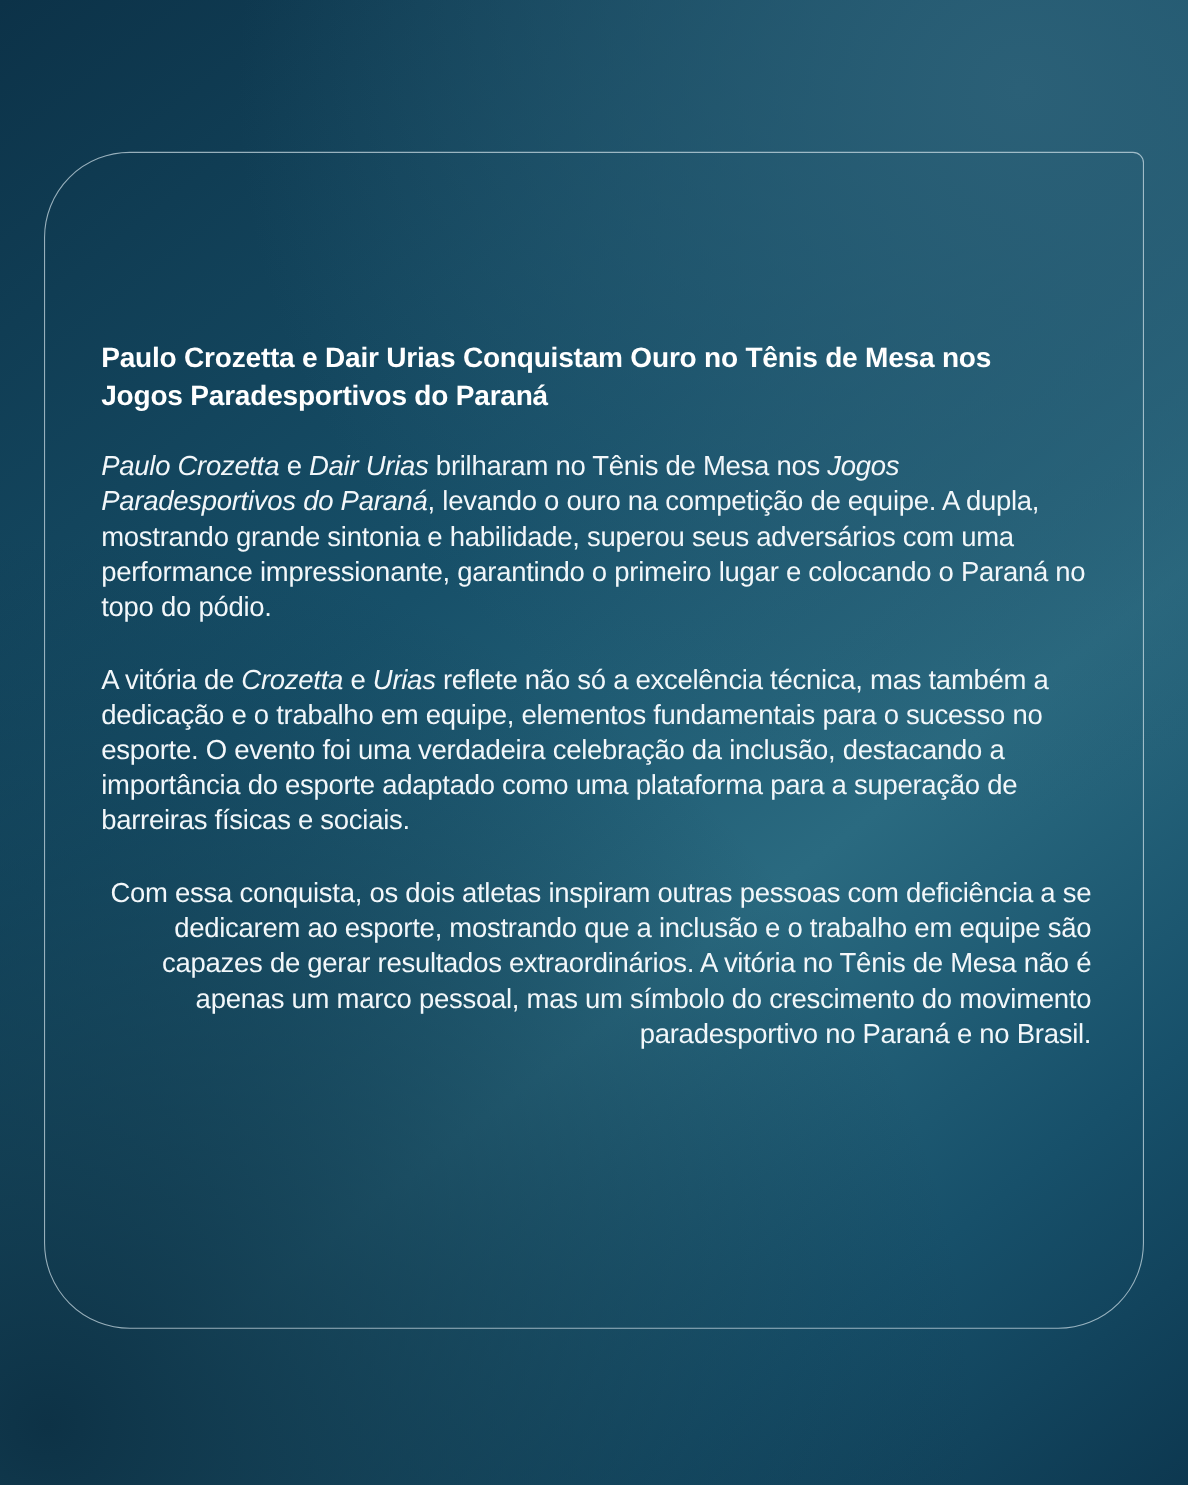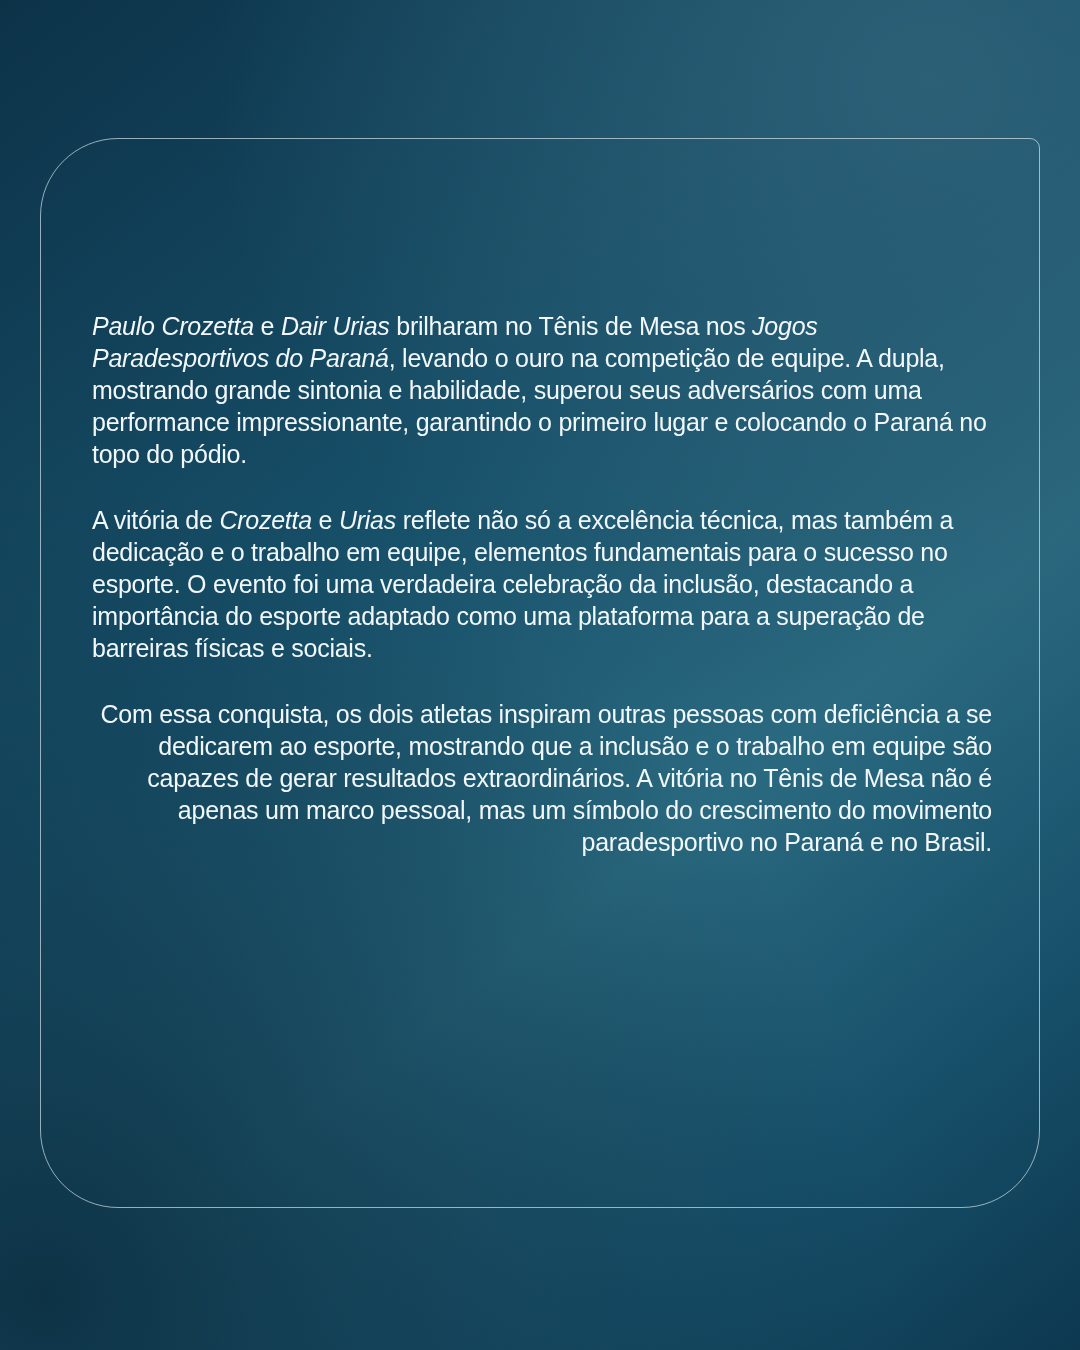--- a/index.html
+++ b/index.html
@@ -71,20 +71,21 @@
 </style>
 </head>
 <body>
 
 <div class="canvas">
 
   <div class="card-frame"></div>
 
   <div class="content">
 
+    <h1 class="headline">Paulo Crozetta e Dair Urias Conquistam Ouro no Tênis de Mesa nos Jogos Paradesportivos do Paraná</h1>
 
     <div id="paragraphs">
         <p class="para"><em>Paulo Crozetta</em><span> e </span><em>Dair Urias</em><span> brilharam no Tênis de Mesa nos </span><em>Jogos Paradesportivos do Paraná</em><span>, levando o ouro na competição de equipe. A dupla, mostrando grande sintonia e habilidade, superou seus adversários com uma performance impressionante, garantindo o primeiro lugar e colocando o Paraná no topo do pódio.</span></p>
         <p class="para"><span>A vitória de </span><em>Crozetta</em><span> e </span><em>Urias</em><span> reflete não só a excelência técnica, mas também a dedicação e o trabalho em equipe, elementos fundamentais para o sucesso no esporte. O evento foi uma verdadeira celebração da inclusão, destacando a importância do esporte adaptado como uma plataforma para a superação de barreiras físicas e sociais.</span></p>
         <p class="para"><span>Com essa conquista, os dois atletas inspiram outras pessoas com deficiência a se dedicarem ao esporte, mostrando que a inclusão e o trabalho em equipe são capazes de gerar resultados extraordinários. A vitória no Tênis de Mesa não é apenas um marco pessoal, mas um símbolo do crescimento do movimento paradesportivo no Paraná e no Brasil.</span></p>
       </div>
 
   </div>
 
 </div>

